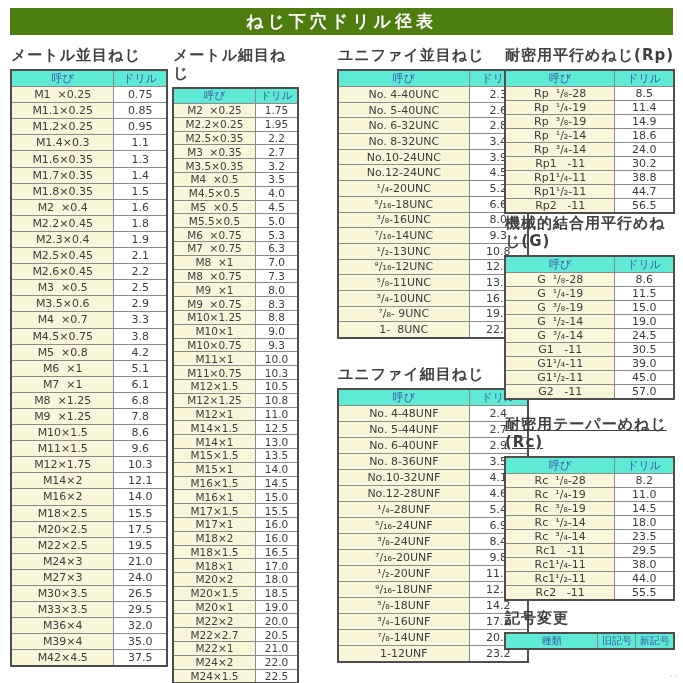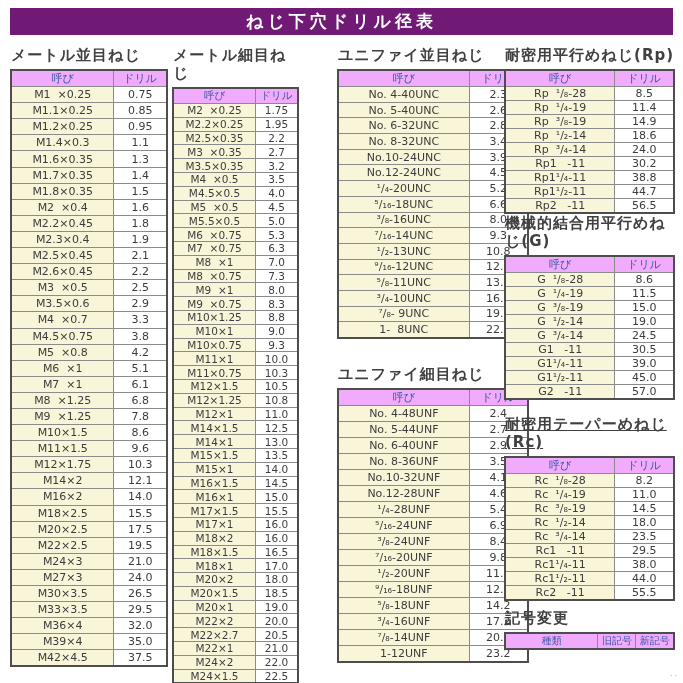--- a/index.html
+++ b/index.html
@@ -1,32 +1,32 @@
 <!DOCTYPE html>
 <html><head>
 <meta charset="utf-8">
 <style>
   html,body{margin:0;padding:0;background:#fff;}
   .page{position:relative;width:683px;height:683px;background:#fff;overflow:hidden;
         font-family:"DejaVu Sans","Liberation Sans",sans-serif;color:#3c3c3c;}
-  .banner{position:absolute;left:10px;top:8px;width:663px;height:27px;background:#701a75;
+  .banner{position:absolute;left:10px;top:8px;width:663px;height:27px;background:#4d7c0f;
           color:#fff;font-weight:bold;font-size:17px;line-height:27px;text-align:center;letter-spacing:4px;}
   .col{position:absolute;top:46px;}
   .col1{left:10px;width:158px;}
   .col2{left:172px;width:127px;}
   .col3{left:337px;width:192px;}
   .col4{left:504px;width:171px;}
   .sec-title{font-size:15px;font-weight:bold;color:#404040;margin:0 0 5px 1px;line-height:18px;letter-spacing:1px;}
   .gap-uf{margin-top:26px;}
   .gap-g{margin-top:0;}
   .gap-rc{margin-top:15px;text-decoration:underline;}
   .gap-sym{margin-top:8px;}
   table.tbl{border-collapse:collapse;width:100%;border:2px solid #4d4d4d;table-layout:fixed;}
   .tbl th,.tbl td{border:1px solid #8b8b8b;text-align:center;padding:0;white-space:pre;overflow:hidden;}
-  .tbl th{background:#f0abfc;color:#3b55a5;font-weight:normal;}
+  .tbl th{background:#5eead4;color:#3b55a5;font-weight:normal;}
   .tbl td:first-child{background:#f9f5d8;}
   .tbl td{background:#fff;}
   .c-name{width:66%;}.c-drill{width:34%;}
   .t3 .c-name,.t4 .c-name{width:69%;}.t3 .c-drill,.t4 .c-drill{width:31%;}
   .t5 .c-name,.t6 .c-name,.t7 .c-name{width:65%;}.t5 .c-drill,.t6 .c-drill,.t7 .c-drill{width:35%;}
   .t1 th,.t1 td{height:15.1px;font-size:11px;}
   .t2 th,.t2 td{height:12.8px;font-size:10.5px;}
   .t3 th,.t3 td{height:14.7px;font-size:11px;}
   .t4 th,.t4 td{height:15px;font-size:11px;}
   .t5 th,.t5 td{height:13px;font-size:11px;}

